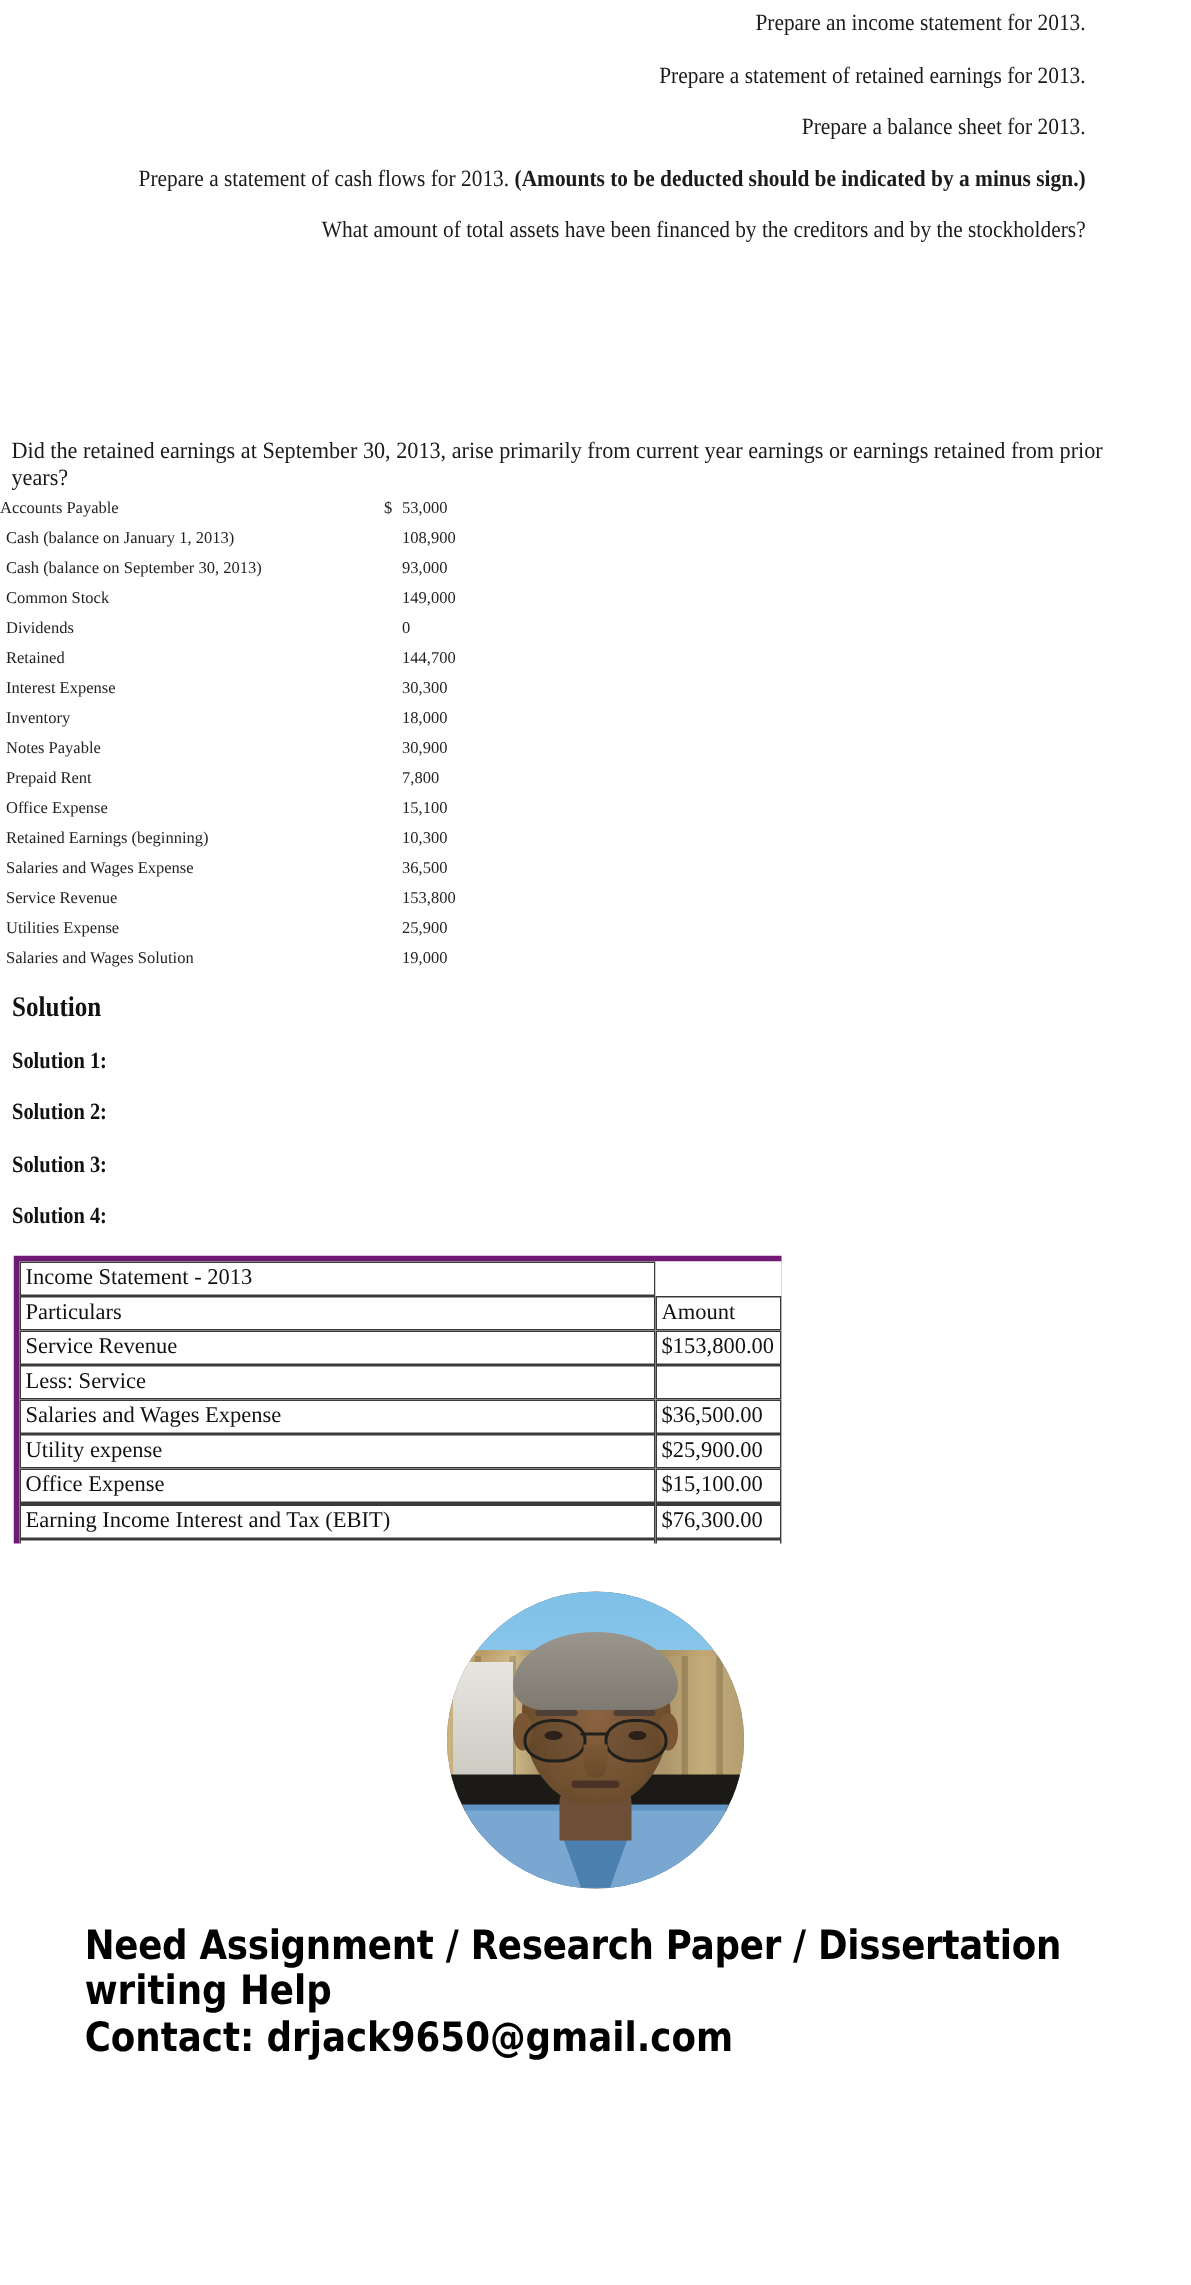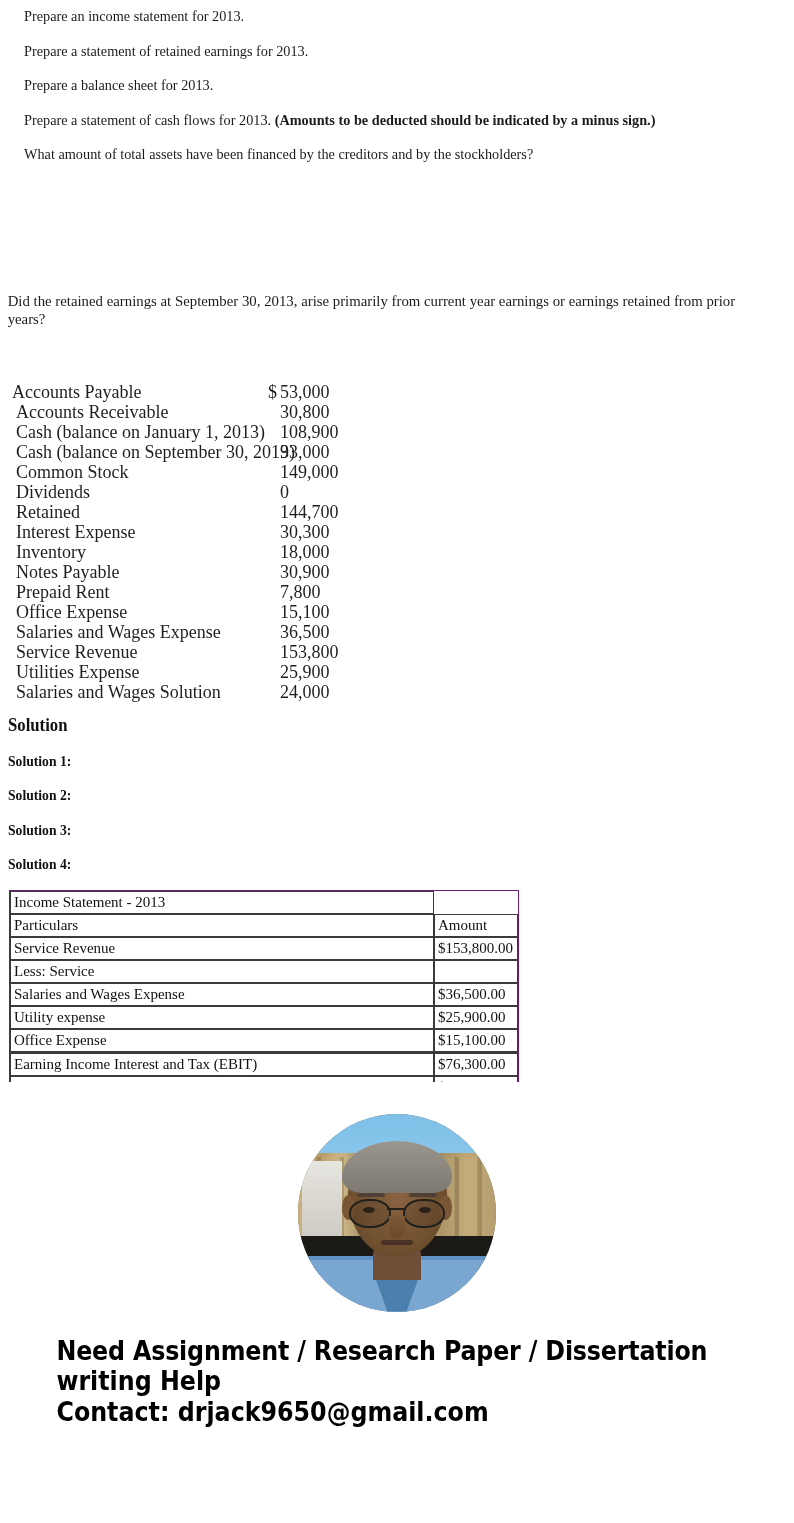--- a/index.html
+++ b/index.html
@@ -12,22 +12,23 @@
     width: 794px;
     min-height: 1523px;
     position: relative;
     font-family: "Liberation Serif", "DejaVu Serif", serif;
     color: #1a1a1a;
     -webkit-font-smoothing: antialiased;
   }
 
   
   .qblock {
-    padding: 0 24px;
+    padding: 0 8px;
     padding-top: 7px;
+    text-align: right;
   }
   .qline {
     font-family: "Liberation Serif", "DejaVu Serif", serif;
     font-size: 15.5px;
     line-height: 18px;
     transform: scaleX(0.92);
     transform-origin: left center;
     color: #1b1b1b;
     margin: 0 0 16.5px 0;
     white-space: nowrap;
@@ -47,24 +48,22 @@
     color: #1b1b1b;
     margin: 0;
     padding: 0 8px;
     max-width: 790px;
     transform: scaleX(0.955);
     transform-origin: left top;
   }
 
   
   .accounts {
-    margin-top: 53px;
-    padding-left: 12px;
-    font-family: "Liberation Serif", "DejaVu Serif", serif;
-    font-size: 18px;
+    font-family: "Liberation Serif", "DejaVu Serif", serif;
+    font-size: 11px;
     color: #1f1f1f;
   }
   .acct-row {
     position: relative;
     height: 20px;
     line-height: 20px;
     white-space: nowrap;
   }
   .acct-row.indent .acct-label {
     padding-left: 4px;
@@ -115,21 +114,21 @@
     margin-left: 9px;
     width: 512px;
     height: 192px;
     overflow: hidden;
     position: relative;
   }
   .is-table {
     border-collapse: separate;
     border-spacing: 0;
     width: 492px;
-    border: 1px solid #701a75;
+    border: 4px solid #701a75;
     background: #fff;
     table-layout: fixed;
   }
   .is-table td {
     font-family: "Liberation Serif", "DejaVu Serif", serif;
     font-size: 15px;
     line-height: 17px;
     color: #111;
     padding: 2px 1px 2px 3px;
     border: 1px solid #3a3a3a;
@@ -298,24 +297,20 @@
 
 <p class="qpara">Did the retained earnings at September 30, 2013, arise primarily from current year earnings or earnings retained from prior years?</p>
 
 <div class="accounts">
   <div class="acct-row">
     <span class="acct-label">Accounts Payable</span>
     <span class="acct-dollar">$</span>
     <span class="acct-value">53,000</span>
   </div>
   <div class="acct-row indent">
-    <span class="acct-label">Accounts Receivable</span>
-    <span class="acct-value">30,800</span>
-  </div>
-  <div class="acct-row indent">
     <span class="acct-label">Cash (balance on January 1, 2013)</span>
     <span class="acct-value">108,900</span>
   </div>
   <div class="acct-row indent">
     <span class="acct-label">Cash (balance on September 30, 2013)</span>
     <span class="acct-value">93,000</span>
   </div>
   <div class="acct-row indent">
     <span class="acct-label">Common Stock</span>
     <span class="acct-value">149,000</span>
@@ -342,34 +337,38 @@
   </div>
   <div class="acct-row indent">
     <span class="acct-label">Prepaid Rent</span>
     <span class="acct-value">7,800</span>
   </div>
   <div class="acct-row indent">
     <span class="acct-label">Office Expense</span>
     <span class="acct-value">15,100</span>
   </div>
   <div class="acct-row indent">
+    <span class="acct-label">Retained Earnings (beginning)</span>
+    <span class="acct-value">10,300</span>
+  </div>
+  <div class="acct-row indent">
     <span class="acct-label">Salaries and Wages Expense</span>
     <span class="acct-value">36,500</span>
   </div>
   <div class="acct-row indent">
     <span class="acct-label">Service Revenue</span>
     <span class="acct-value">153,800</span>
   </div>
   <div class="acct-row indent">
     <span class="acct-label">Utilities Expense</span>
     <span class="acct-value">25,900</span>
   </div>
   <div class="acct-row indent">
     <span class="acct-label">Salaries and Wages Solution</span>
-    <span class="acct-value">24,000</span>
+    <span class="acct-value">19,000</span>
   </div>
 </div>
 
 <div class="solution-wrap">
   <h2 class="sol-main">Solution</h2>
   <h3 class="sol-sub">Solution 1:</h3>
   <h3 class="sol-sub">Solution 2:</h3>
   <h3 class="sol-sub">Solution 3:</h3>
   <h3 class="sol-sub">Solution 4:</h3>
 </div>

